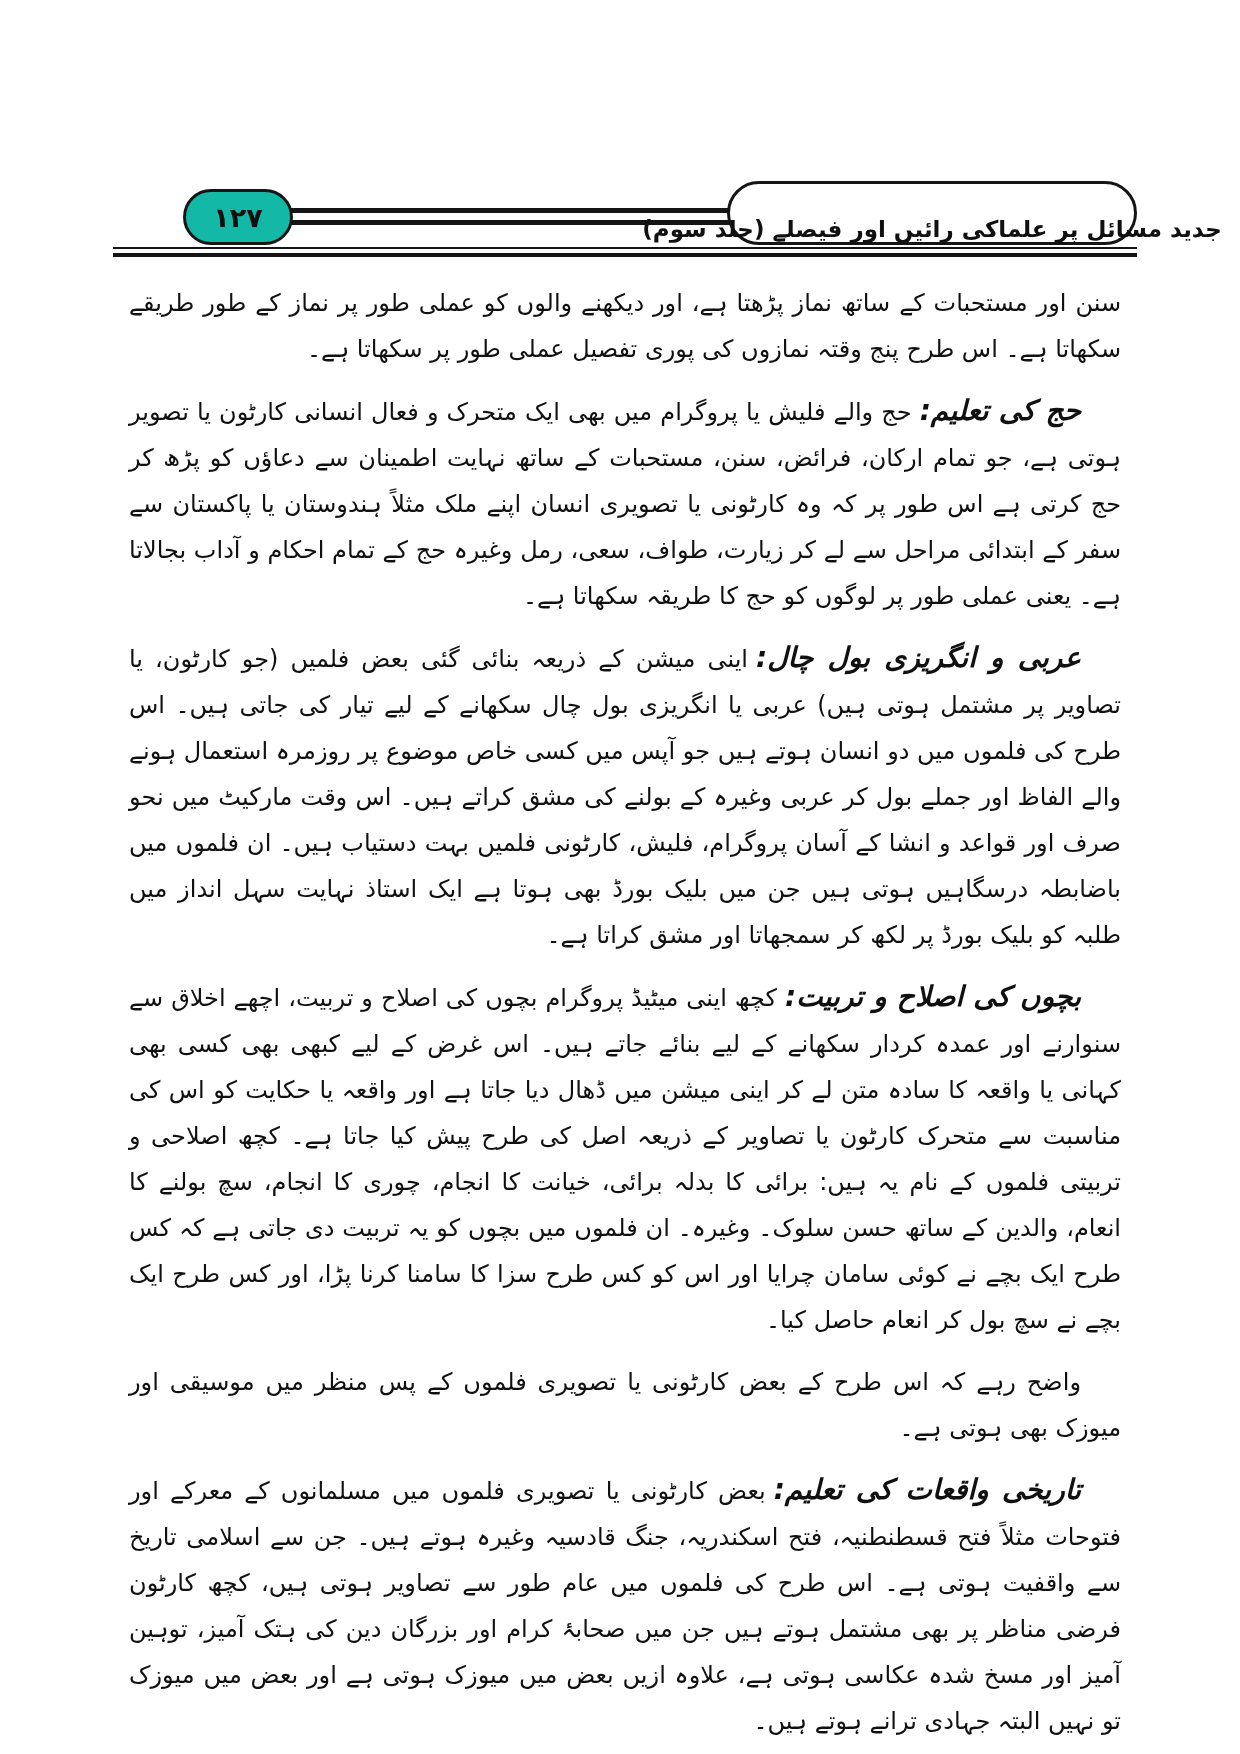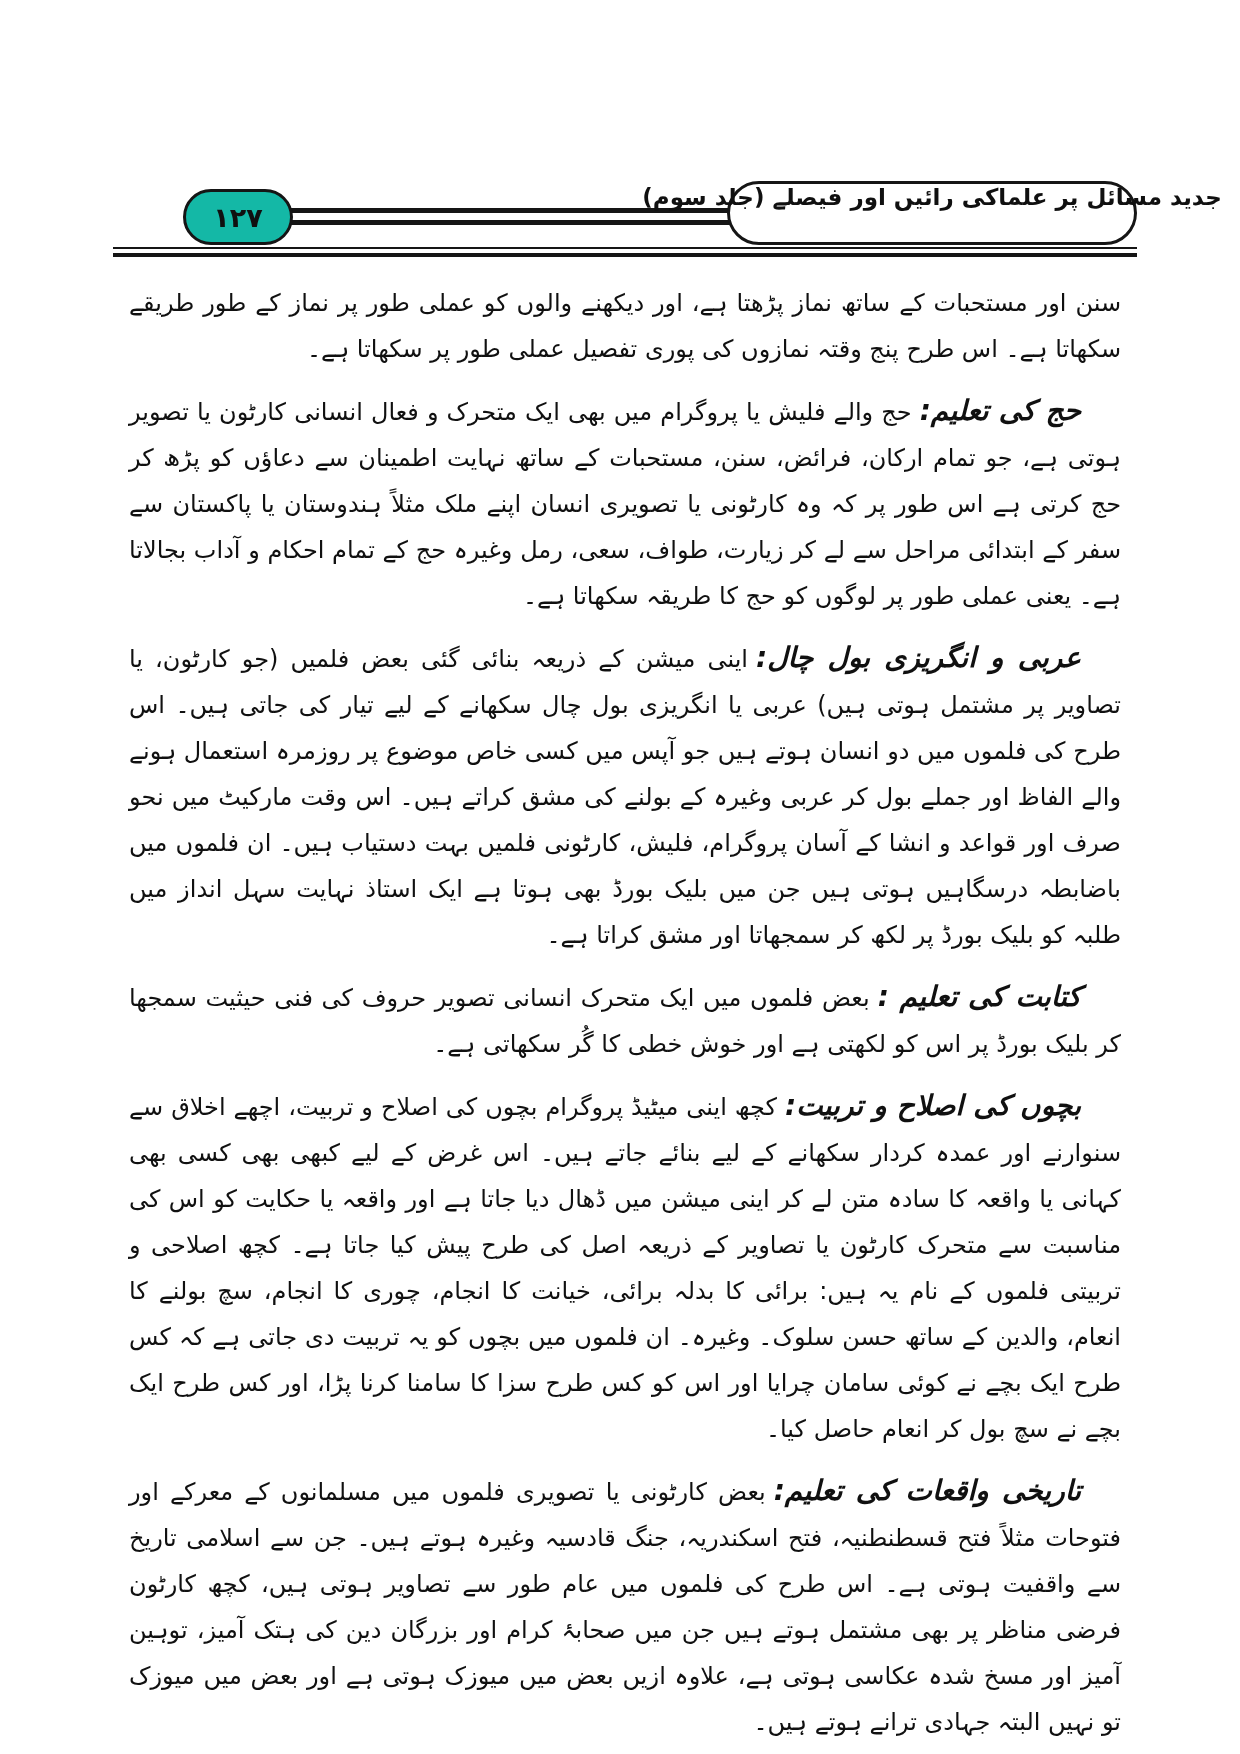--- a/index.html
+++ b/index.html
@@ -24,21 +24,21 @@
     background: #14b8a6;
     box-sizing: border-box;
     z-index: 2;
   }
   .title-pill {
     position: absolute;
     left: 727px; top: 181px;
     width: 410px; height: 64px;
     border: 3px solid #151515;
     border-radius: 36px;
-    display: flex; align-items: flex-start; justify-content: center;
+    display: flex; align-items: flex-end; justify-content: center;
     font-size: 23px; font-weight: bold;
     direction: rtl;
     background: #ffffff;
     box-sizing: border-box;
     white-space: nowrap;
     z-index: 2;
   }
   .connector {
     position: absolute;
     left: 288px; top: 208px;
@@ -91,23 +91,23 @@
   <div class="full-rule"></div>
 
   <div class="body-text">
 
     <p class="para"><span>سنن اور مستحبات کے ساتھ نماز پڑھتا ہے، اور دیکھنے والوں کو عملی طور پر نماز کے طور طریقے سکھاتا ہے۔ اس طرح پنج وقتہ نمازوں کی پوری تفصیل عملی طور پر سکھاتا ہے۔</span></p>
 
     <p class="para indent"><b class="ph">حج کی تعلیم:</b><span>حج والے فلیش یا پروگرام میں بھی ایک متحرک و فعال انسانی کارٹون یا تصویر ہوتی ہے، جو تمام ارکان، فرائض، سنن، مستحبات کے ساتھ نہایت اطمینان سے دعاؤں کو پڑھ کر حج کرتی ہے اس طور پر کہ وہ کارٹونی یا تصویری انسان اپنے ملک مثلاً ہندوستان یا پاکستان سے سفر کے ابتدائی مراحل سے لے کر زیارت، طواف، سعی، رمل وغیرہ حج کے تمام احکام و آداب بجالاتا ہے۔ یعنی عملی طور پر لوگوں کو حج کا طریقہ سکھاتا ہے۔</span></p>
 
     <p class="para indent"><b class="ph">عربی و انگریزی بول چال:</b><span>اینی میشن کے ذریعہ بنائی گئی بعض فلمیں (جو کارٹون، یا تصاویر پر مشتمل ہوتی ہیں) عربی یا انگریزی بول چال سکھانے کے لیے تیار کی جاتی ہیں۔ اس طرح کی فلموں میں دو انسان ہوتے ہیں جو آپس میں کسی خاص موضوع پر روزمرہ استعمال ہونے والے الفاظ اور جملے بول کر عربی وغیرہ کے بولنے کی مشق کراتے ہیں۔ اس وقت مارکیٹ میں نحو صرف اور قواعد و انشا کے آسان پروگرام، فلیش، کارٹونی فلمیں بہت دستیاب ہیں۔ ان فلموں میں باضابطہ درسگاہیں ہوتی ہیں جن میں بلیک بورڈ بھی ہوتا ہے ایک استاذ نہایت سہل انداز میں طلبہ کو بلیک بورڈ پر لکھ کر سمجھاتا اور مشق کراتا ہے۔</span></p>
 
-    <p class="para indent"><b class="ph">کتابت کی تعلیم :</b><span>بعض فلموں میں ایک متحرک انسانی تصویر حروف کی فنی حیثیت سمجھا کر بلیک بورڈ پر اس کو لکھتی ہے اور خوش خطی کا گُر سکھاتی ہے۔</span></p>
 
     <p class="para indent"><b class="ph">بچوں کی اصلاح و تربیت:</b><span>کچھ اینی میٹیڈ پروگرام بچوں کی اصلاح و تربیت، اچھے اخلاق سے سنوارنے اور عمدہ کردار سکھانے کے لیے بنائے جاتے ہیں۔ اس غرض کے لیے کبھی بھی کسی بھی کہانی یا واقعہ کا سادہ متن لے کر اینی میشن میں ڈھال دیا جاتا ہے اور واقعہ یا حکایت کو اس کی مناسبت سے متحرک کارٹون یا تصاویر کے ذریعہ اصل کی طرح پیش کیا جاتا ہے۔ کچھ اصلاحی و تربیتی فلموں کے نام یہ ہیں: برائی کا بدلہ برائی، خیانت کا انجام، چوری کا انجام، سچ بولنے کا انعام، والدین کے ساتھ حسن سلوک۔ وغیرہ۔ ان فلموں میں بچوں کو یہ تربیت دی جاتی ہے کہ کس طرح ایک بچے نے کوئی سامان چرایا اور اس کو کس طرح سزا کا سامنا کرنا پڑا، اور کس طرح ایک بچے نے سچ بول کر انعام حاصل کیا۔</span></p>
 
+    <p class="para indent"><span>واضح رہے کہ اس طرح کے بعض کارٹونی یا تصویری فلموں کے پس منظر میں موسیقی اور میوزک بھی ہوتی ہے۔</span></p>
 
     <p class="para indent"><b class="ph">تاریخی واقعات کی تعلیم:</b><span>بعض کارٹونی یا تصویری فلموں میں مسلمانوں کے معرکے اور فتوحات مثلاً فتح قسطنطنیہ، فتح اسکندریہ، جنگ قادسیہ وغیرہ ہوتے ہیں۔ جن سے اسلامی تاریخ سے واقفیت ہوتی ہے۔ اس طرح کی فلموں میں عام طور سے تصاویر ہوتی ہیں، کچھ کارٹون فرضی مناظر پر بھی مشتمل ہوتے ہیں جن میں صحابۂ کرام اور بزرگان دین کی ہتک آمیز، توہین آمیز اور مسخ شدہ عکاسی ہوتی ہے، علاوہ ازیں بعض میں میوزک ہوتی ہے اور بعض میں میوزک تو نہیں البتہ جہادی ترانے ہوتے ہیں۔</span></p>
 
     <p class="para indent"><b class="ph">شعبۂ طب میں اینی میشن کا استعمال :</b><span>طلبہ کو عملی طور پر علاج و معالجہ کا طریقہ سکھانے کے لیے ایک حقیقی</span></p>
 
   </div>
 </div>
 
 </body></html>

